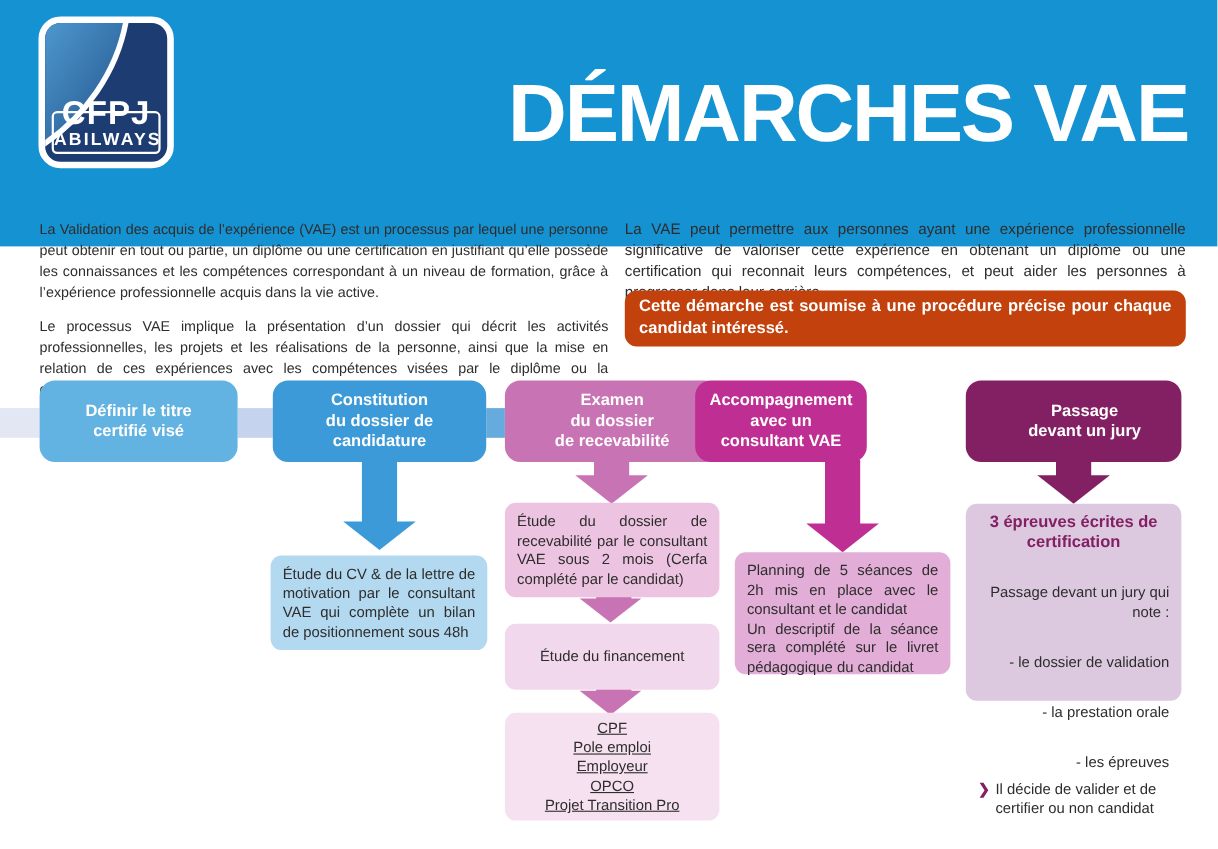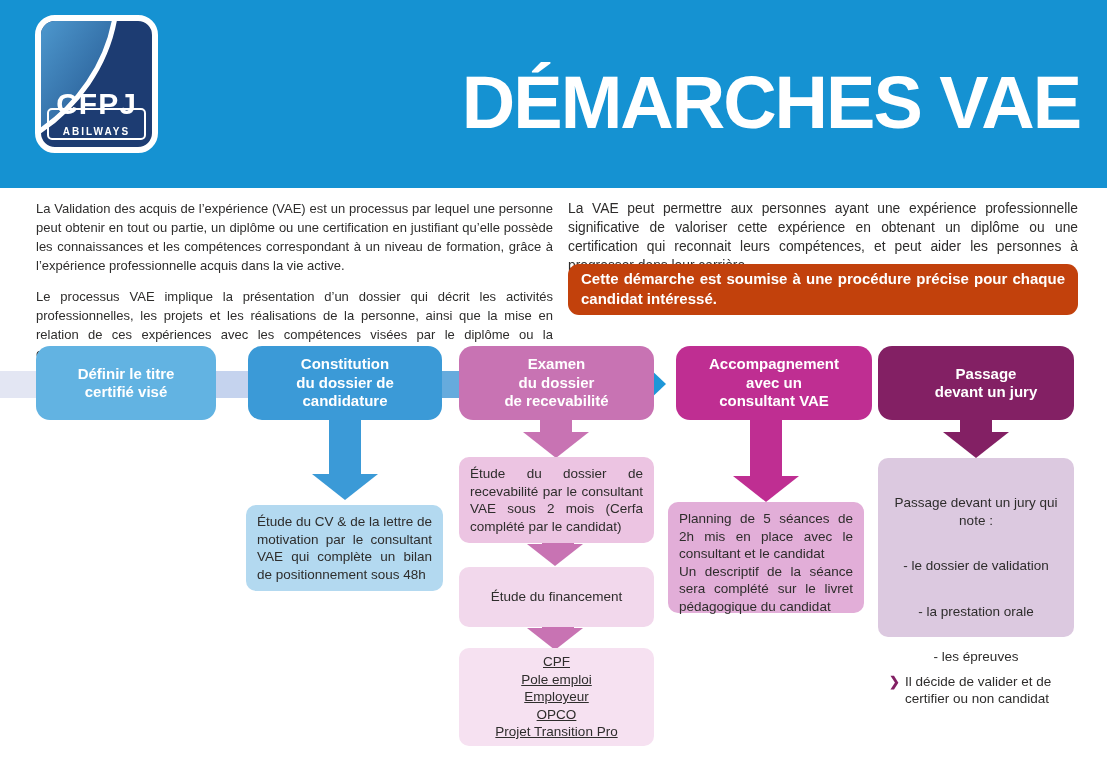--- a/index.html
+++ b/index.html
@@ -2,38 +2,38 @@
 <html><head>
 <meta charset="utf-8">
 <style>
   * { margin:0; padding:0; box-sizing:border-box; }
   html,body { background:#ffffff; }
   .page {
     position:relative; width:1107px; height:772px; overflow:hidden;
     background:#ffffff; font-family:"Liberation Sans", sans-serif; color:#2e2d2c;
   }
   
-  .header-band { position:absolute; left:0; top:0; width:1107px; height:188px; }
+  .header-band { position:absolute; left:0; top:0; width:1107px; height:224px; }
   .page-title {
     position:absolute; top:66px; right:27px; color:#ffffff; font-weight:bold;
     font-size:74px; line-height:1; letter-spacing:-2px; white-space:nowrap;
   }
   .logo {
     position:absolute; left:35px; top:15px; width:123px; height:138px;
     background:#1d3c72; border:6px solid #ffffff; border-radius:20px; overflow:hidden;
   }
   .logo svg { position:absolute; left:0; top:0; }
   .logo-brand {
     position:absolute; left:0; top:66px; width:100%; text-align:center;
     color:#ffffff; font-weight:bold; font-size:30px; letter-spacing:1px;
   }
   .logo-subbrand {
     position:absolute; left:6px; right:6px; bottom:7px; border:2px solid #ffffff;
     border-radius:5px; text-align:center; color:#ffffff; font-weight:bold;
-    font-size:10px; letter-spacing:2px; padding:16px 0 1px;
+    font-size:16px; letter-spacing:2px; padding:16px 0 1px;
   }
   
   .intro-left  { position:absolute; left:36px;  top:199px; width:517px; font-size:13px; line-height:19px; text-align:justify; }
   .intro-left p + p { margin-top:12px; }
   .intro-right { position:absolute; left:568px; top:199px; width:510px; font-size:13.8px; line-height:19px; text-align:justify; }
   .callout {
     position:absolute; left:568px; top:264px; width:510px; border-radius:12px;
     padding:5px 13px 7px; color:#ffffff; font-weight:bold; font-size:15px;
     line-height:19.5px; text-align:justify;
   }
@@ -56,21 +56,21 @@
     border-left:33px solid transparent; border-right:33px solid transparent;
     border-top:26px solid transparent;
   }
   .arrowhead.small { border-left-width:28px; border-right-width:28px; border-top-width:22px; }
   .detail-box {
     position:absolute; border-radius:10px; font-size:13.5px; line-height:17.5px;
     color:#2e2d2c; padding:8px 11px; text-align:justify;
   }
   .detail-box.center { display:flex; flex-direction:column; align-items:center; justify-content:center; text-align:center; }
   .jury-heading { font-weight:bold; font-size:15px; line-height:18px; text-align:center; margin-bottom:7px; }
-  .jury-line { text-align:center;margin-top:28px; }
+  .jury-line { text-align:right;margin-top:28px; }
   .jury-conclusion { display:flex; gap:5px; margin-top:7px; text-align:left; }
   .chevron { font-weight:bold; font-size:13px; line-height:17.5px; }
 </style>
 </head>
 <body>
 
 <div class="page">
 
   <div class="header-band" style="background-color: rgb(21, 146, 210);">
     <div class="logo" style="background-color: rgb(29, 60, 114);">
@@ -105,21 +105,21 @@
   <div class="tri-right" style="left: 647px; border-left-color: rgb(30, 151, 216);"></div>
 
   <div class="step-box" style="left: 248px; width: 194px; background-color: rgb(59, 154, 215);">Constitution
 du dossier de
 candidature</div>
   <div class="step-box" style="left: 36px; width: 180px; background-color: rgb(98, 179, 226);">Définir le titre
 certifié visé</div>
   <div class="step-box" style="left: 459px; width: 195px; background-color: rgb(200, 115, 179);">Examen
 du dossier
 de recevabilité</div>
-  <div class="step-box" style="left: 676px; width: 196px; background-color: rgb(191, 46, 146);">Accompagnement
+  <div class="step-box" style="left: 632px; width: 156px; background-color: rgb(191, 46, 146);">Accompagnement
 avec un
 consultant VAE</div>
   <div class="step-box" style="left: 878px; width: 196px; background-color: rgb(131, 32, 100); padding-left: 20px;">Passage
 devant un jury</div>
 
   <div class="stem" style="left: 329px; top: 418px; height: 58px; background-color: rgb(59, 154, 215);"></div>
   <div class="arrowhead" style="left: 312px; top: 474px; border-top-color: rgb(59, 154, 215);"></div>
 
   <div class="stem" style="left: 540px; top: 418px; height: 16px; background-color: rgb(200, 115, 179);"></div>
   <div class="arrowhead" style="left: 523px; top: 432px; border-top-color: rgb(200, 115, 179);"></div>
@@ -147,20 +147,21 @@
     <div>OPCO</div>
     <div>Projet Transition Pro</div>
   </div>
 
   <div class="detail-box" style="left: 668px; top: 502px; width: 196px; height: 111px; background-color: rgb(226, 174, 216);">
     <div>Planning de 5 séances de 2h mis en place avec le consultant et le candidat</div>
     <div>Un descriptif de la séance sera complété sur le livret pédagogique du candidat</div>
   </div>
 
   <div class="detail-box" style="left: 878px; top: 458px; width: 196px; height: 179px; background-color: rgb(220, 201, 224);">
+    <div class="jury-heading" style="color: rgb(131, 32, 100);">3 épreuves écrites de certification</div>
     <div class="jury-line">Passage devant un jury qui note :</div>
     <div class="jury-line">- le dossier de validation</div>
     <div class="jury-line">- la prestation orale</div>
     <div class="jury-line">- les épreuves</div>
     <div class="jury-conclusion">
       <span class="chevron" style="color: rgb(131, 32, 100);">❯</span>
       <span>Il décide de valider et de certifier ou non candidat</span>
     </div>
   </div>
 

